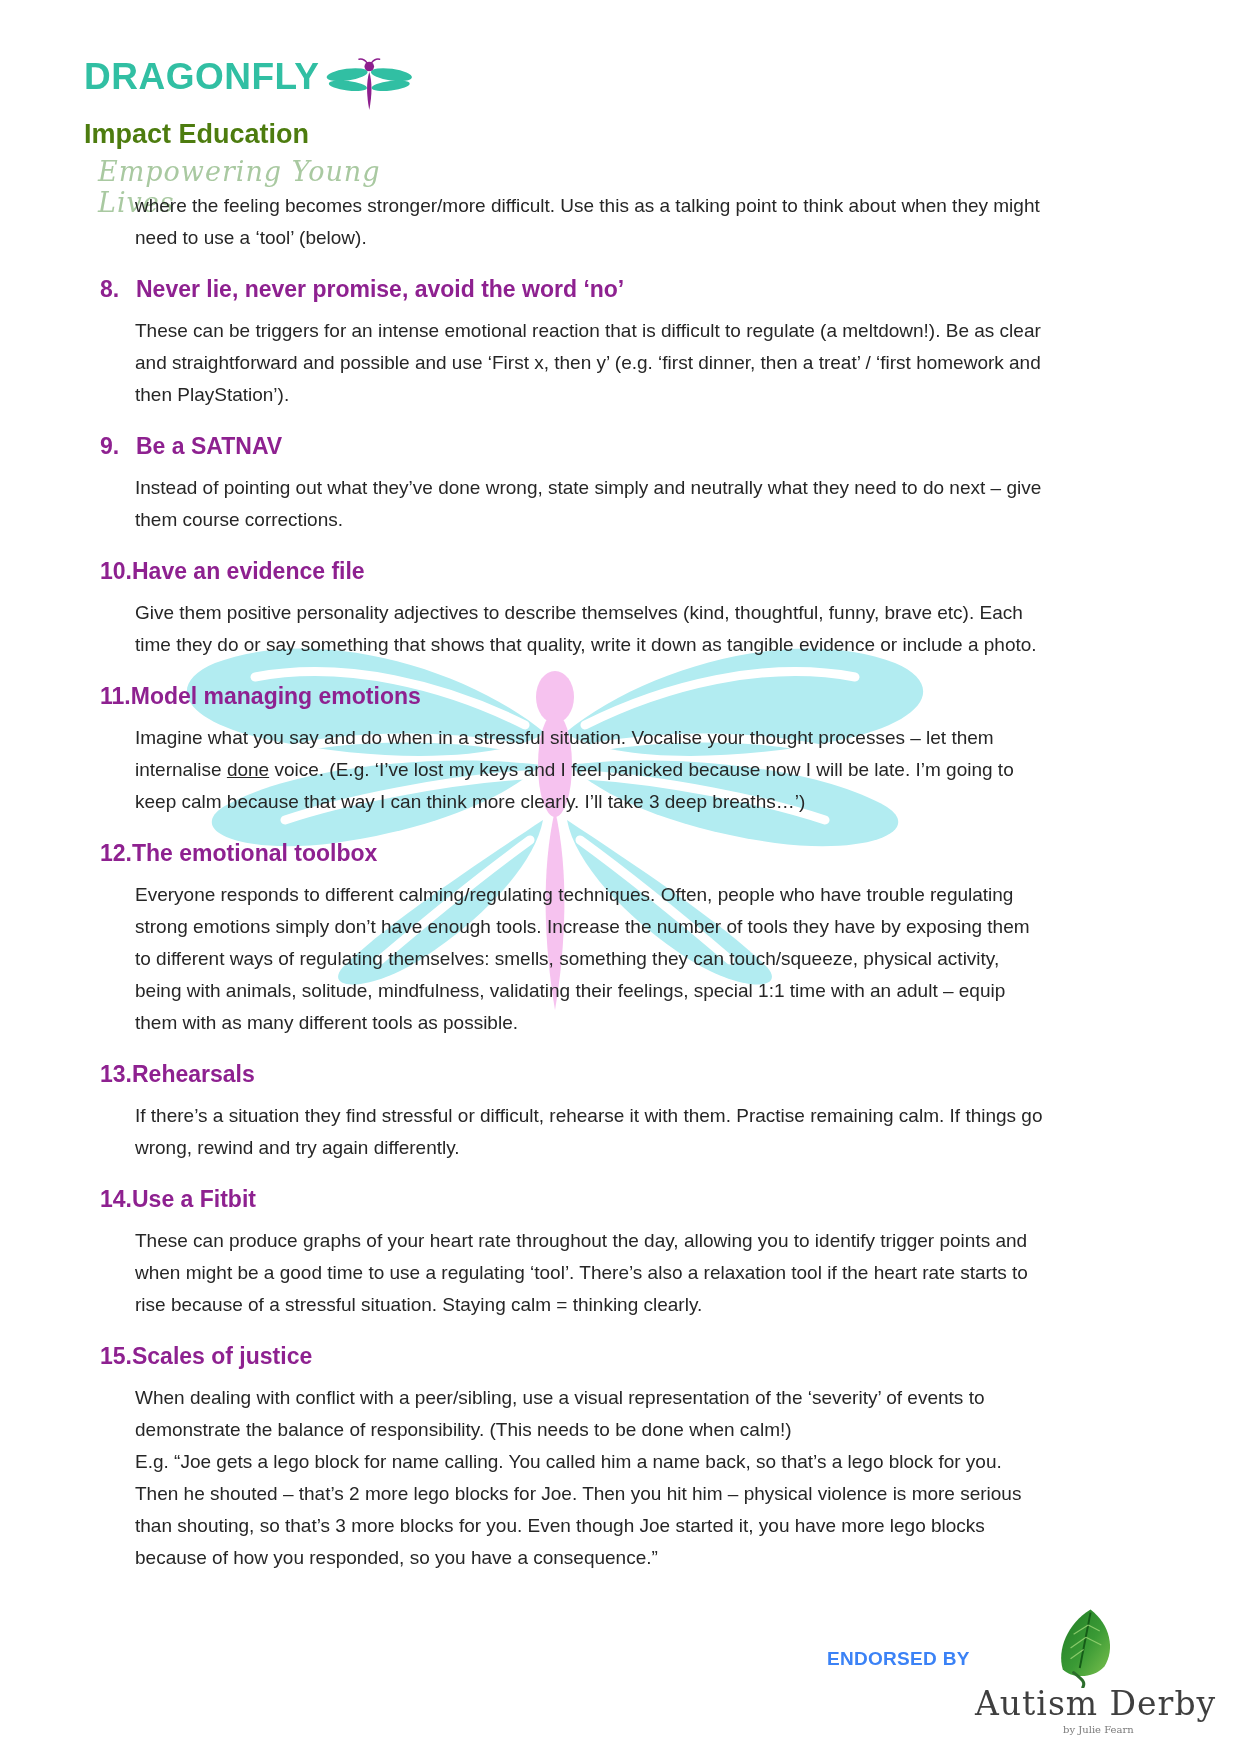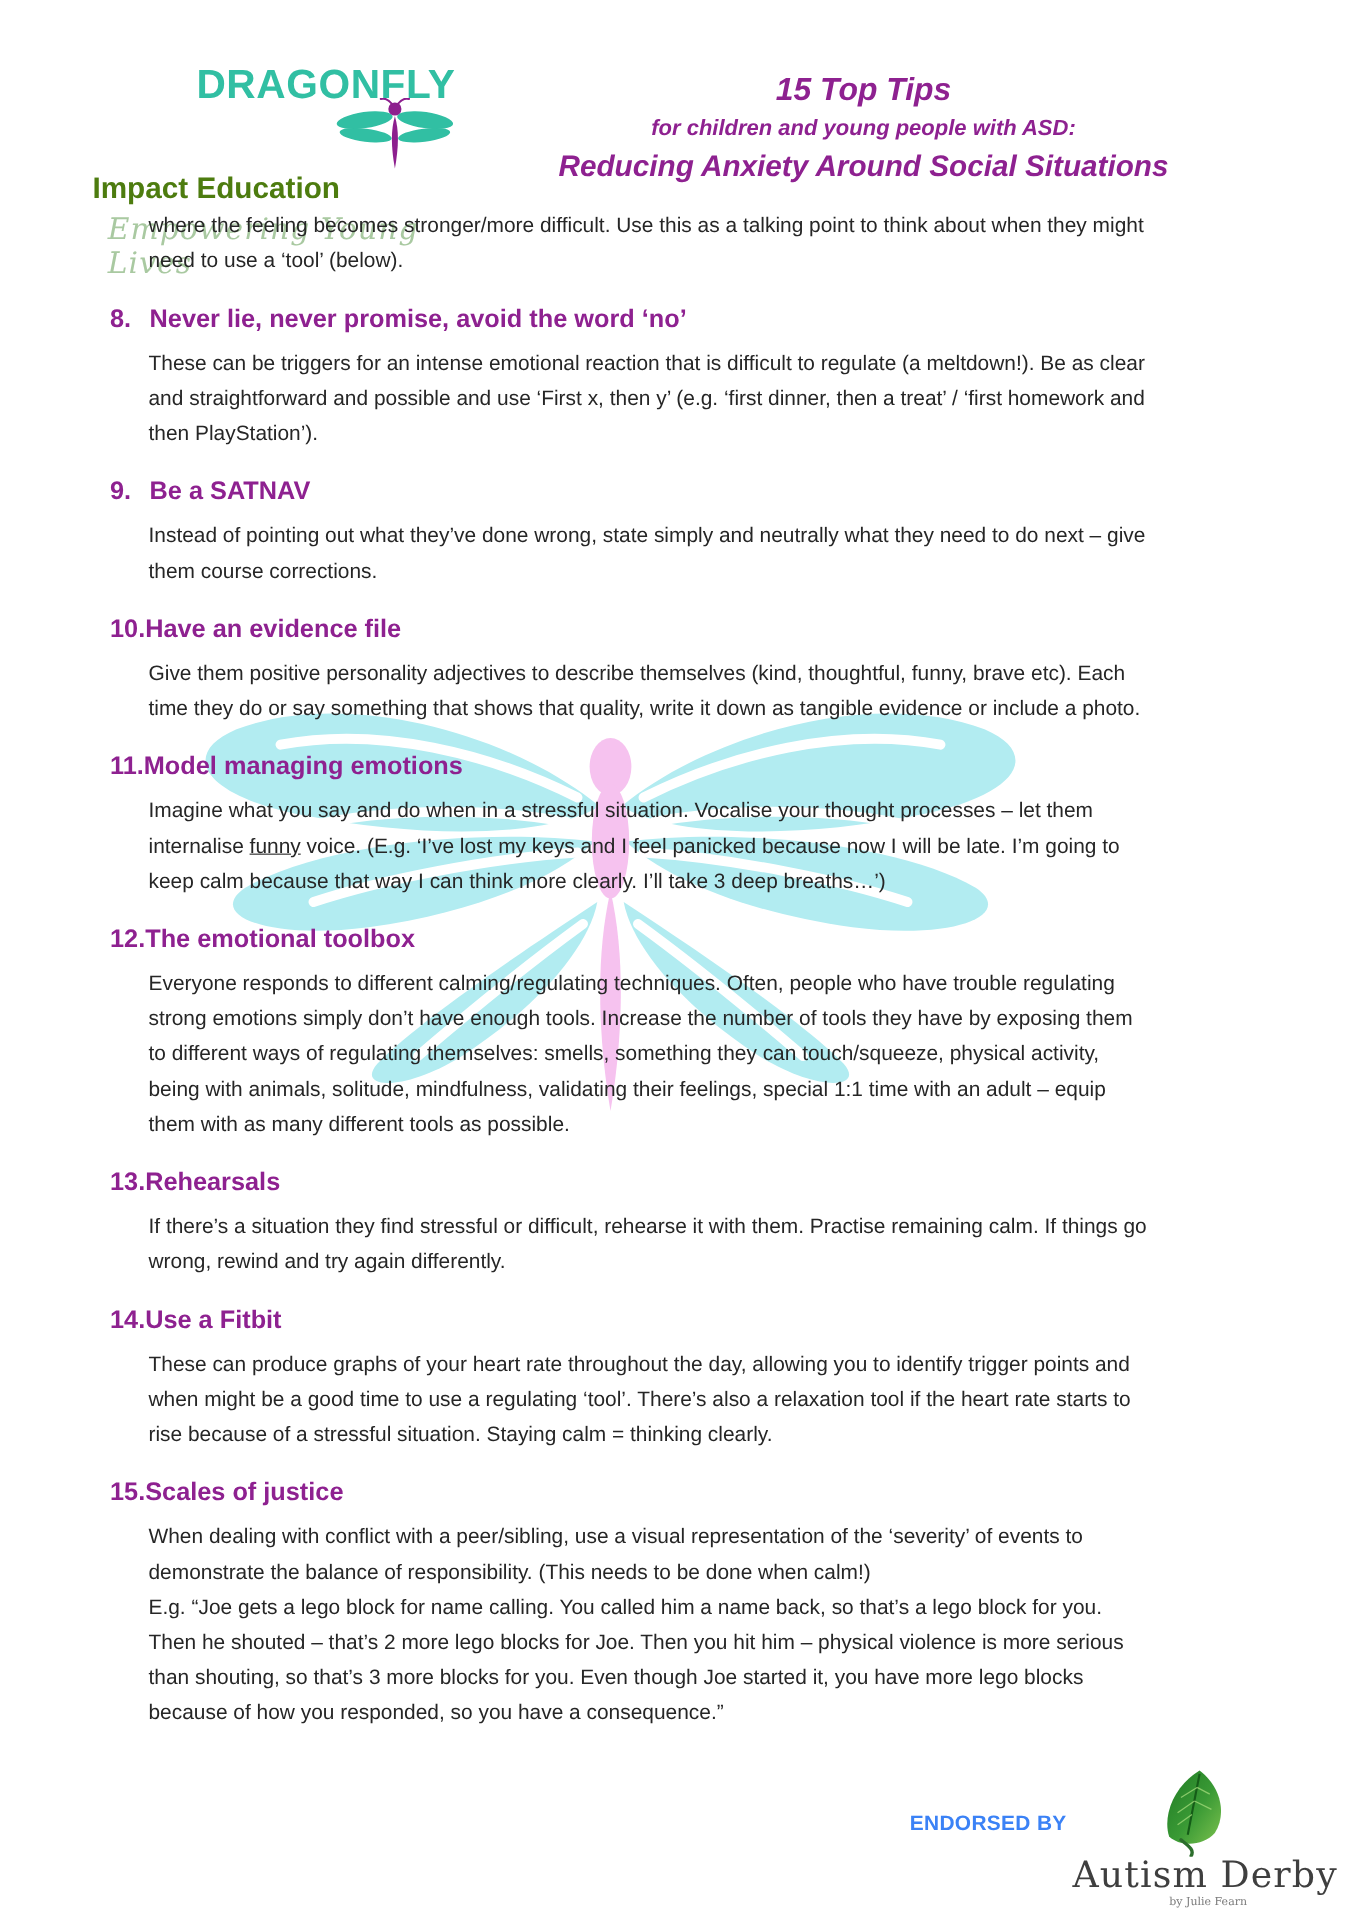--- a/index.html
+++ b/index.html
@@ -3,21 +3,21 @@
 <meta charset="utf-8">
 <style>
   html,body { margin:0; padding:0; background:#e8e8e8; }
   .page {
     position:relative; width:1240px; height:1754px; margin:0 auto;
     background:#ffffff; overflow:hidden;
     font-family:"Liberation Sans", sans-serif;
   }
   
   .logo { position:absolute; left:84px; top:58px; width:330px; }
-  .logo-row { display:flex; align-items:flex-end;flex-direction:column; }
+  .logo-row { display:flex; align-items:flex-start; }
   .logo-brand { color:#31bfa3; font-size:37px; font-weight:800; letter-spacing:0.5px; line-height:1; }
   .logo-sub { color:#4d7c0f; font-size:27px; font-weight:800; line-height:1.1; margin-top:2px; }
   .logo-tagline {
     color:#a9c9a1; font-family:"DejaVu Serif", serif; font-style:italic;
     font-size:27px; margin-top:6px; margin-left:14px; letter-spacing:1px;
   }
   .logo-dragonfly { margin-left:6px; margin-top:-6px; }
   .title-block {
     position:absolute; left:440px; top:64px; width:690px; text-align:center;
     color:#8e2190; font-weight:bold; font-style:italic; line-height:1.25;
@@ -114,25 +114,20 @@
         <g stroke="#8d1f8e" stroke-width="2" fill="none" stroke-linecap="round">
           <path d="M57 6 C 54 2, 50 0, 46 1"></path>
           <path d="M63 6 C 66 2, 70 0, 74 1"></path>
         </g>
       </svg>
     </div>
     <div class="logo-sub">Impact Education</div>
     <div class="logo-tagline">Empowering Young Lives</div>
   </div>
 
-  <div class="title-block">
-    <div class="t1">15 Top Tips</div>
-    <div class="t2">for children and young people with ASD:</div>
-    <div class="t3">Reducing Anxiety Around Social Situations</div>
-  </div>
 
   <div class="content">
 
     <p class="intro">where the feeling becomes stronger/more difficult. Use this as a talking point to think about when they might need to use a ‘tool’ (below).</p>
 
     <div class="tip">
       <h2 class="tip-h"><span class="tip-num sd">8.</span><span class="tip-title">Never lie, never promise, avoid the word ‘no’</span></h2>
       <p>These can be triggers for an intense emotional reaction that is difficult to regulate (a meltdown!). Be as clear and straightforward and possible and use ‘First x, then y’ (e.g. ‘first dinner, then a treat’ / ‘first homework and then PlayStation’).</p>
     </div>
 
@@ -141,21 +136,21 @@
       <p>Instead of pointing out what they’ve done wrong, state simply and neutrally what they need to do next – give them course corrections.</p>
     </div>
 
     <div class="tip">
       <h2 class="tip-h"><span class="tip-num">10.</span><span class="tip-title">Have an evidence file</span></h2>
       <p>Give them positive personality adjectives to describe themselves (kind, thoughtful, funny, brave etc). Each time they do or say something that shows that quality, write it down as tangible evidence or include a photo.</p>
     </div>
 
     <div class="tip">
       <h2 class="tip-h"><span class="tip-num">11.</span><span class="tip-title">Model managing emotions</span></h2>
-      <p><span>Imagine what you say and do when in a stressful situation. Vocalise your thought processes – let them internalise </span><span class="u">funny</span><span> voice. (E.g. ‘I’ve lost my keys and I feel panicked because now I will be late. I’m going to keep calm because that way I can think more clearly. I’ll take 3 deep breaths…’)</span></p>
+      <p><span>Imagine what you say and do when in a stressful situation. Vocalise your thought processes – let them internalise </span><span class="u">done</span><span> voice. (E.g. ‘I’ve lost my keys and I feel panicked because now I will be late. I’m going to keep calm because that way I can think more clearly. I’ll take 3 deep breaths…’)</span></p>
     </div>
 
     <div class="tip">
       <h2 class="tip-h"><span class="tip-num">12.</span><span class="tip-title">The emotional toolbox</span></h2>
       <p>Everyone responds to different calming/regulating techniques. Often, people who have trouble regulating strong emotions simply don’t have enough tools. Increase the number of tools they have by exposing them to different ways of regulating themselves: smells, something they can touch/squeeze, physical activity, being with animals, solitude, mindfulness, validating their feelings, special 1:1 time with an adult – equip them with as many different tools as possible.</p>
     </div>
 
     <div class="tip">
       <h2 class="tip-h"><span class="tip-num">13.</span><span class="tip-title">Rehearsals</span></h2>
       <p>If there’s a situation they find stressful or difficult, rehearse it with them. Practise remaining calm. If things go wrong, rewind and try again differently.</p>

